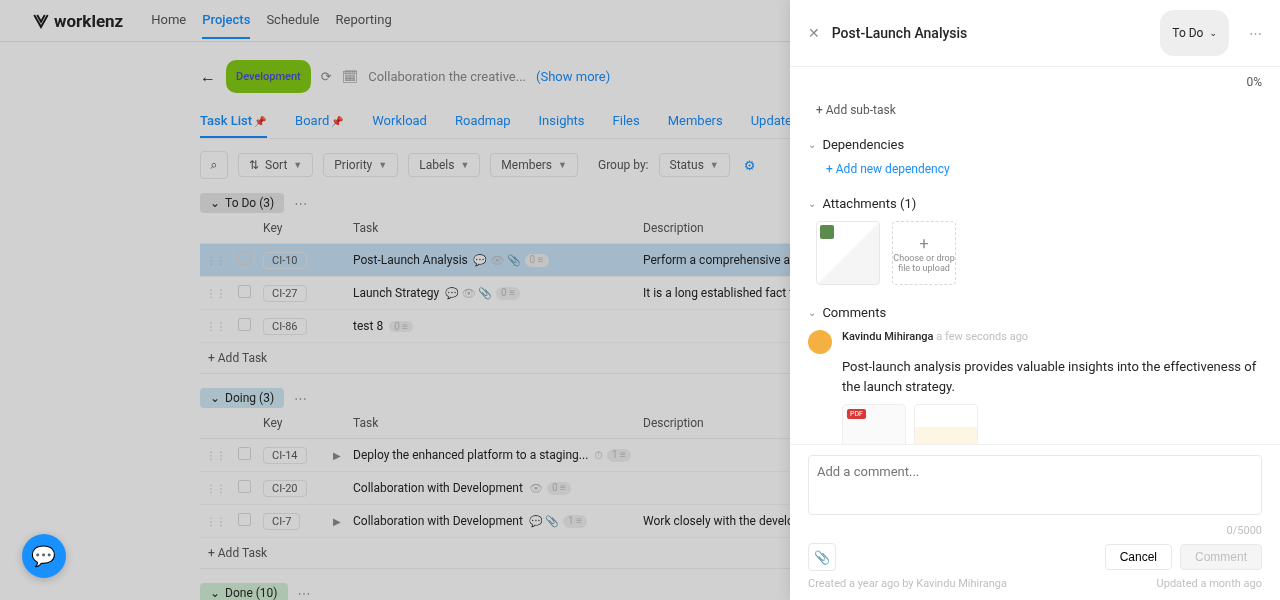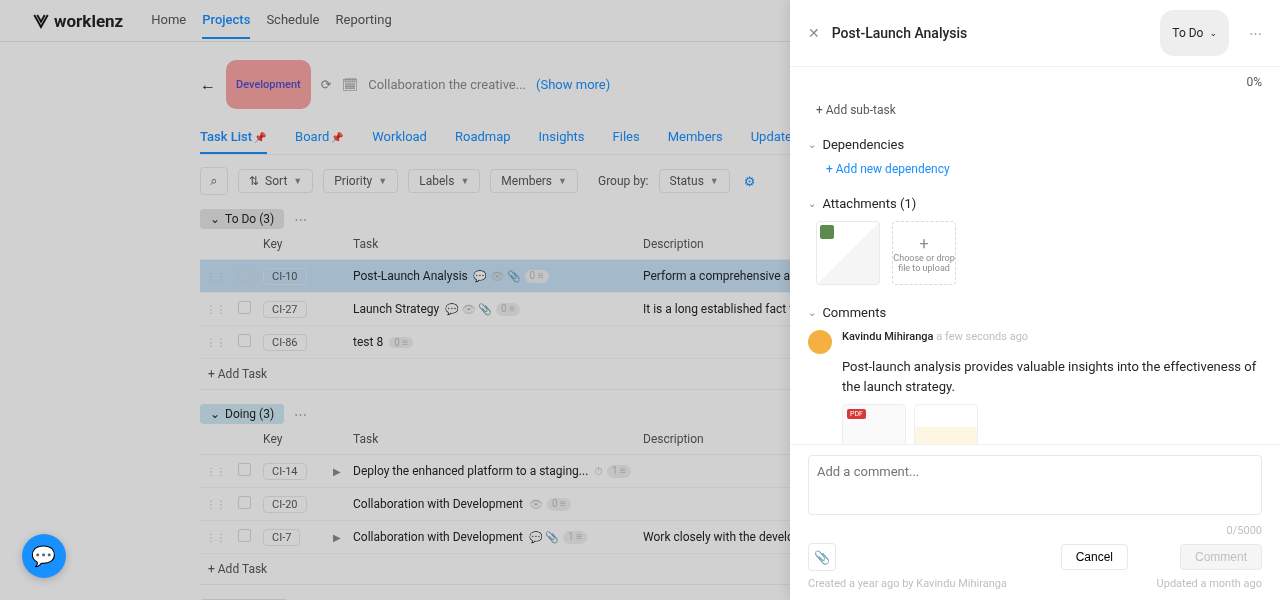--- a/index.html
+++ b/index.html
@@ -7,21 +7,21 @@
 .topbar { height: 42px; border-bottom: 1px solid #e8e8e8; display: flex; align-items: center; padding: 0 32px; gap: 28px; }
 .logo { font-weight: 700; font-size: 17px; display: flex; align-items: center; gap: 4px; }
 .logo svg { width: 18px; height: 18px; }
 .nav-item { font-size: 13px; color: #595959; cursor: pointer; padding: 10px 0; }
 .nav-item.active { color: #1890ff; border-bottom: 2px solid #1890ff; font-weight: 500; }
 
 .main { padding: 18px 200px 0 200px; position: relative; }
 .project-header { display: flex; align-items: center; gap: 10px; margin-bottom: 12px; }
 .back-arrow { font-size: 16px; cursor: pointer; }
 .project-title { font-size: 19px; font-weight: 600; }
-.phase-badge { background: #fca5a5; color: #4e4ed1; padding: 18px 10px; border-radius: 10px; font-size: 11px; font-weight: 500; }
+.phase-badge { background: #84cc16; color: #4e4ed1; padding: 10px 10px; border-radius: 10px; font-size: 11px; font-weight: 500; }
 .icon-sm { color: #8c8c8c; font-size: 13px; }
 .subtitle { color: #8c8c8c; font-size: 13px; }
 .show-more { color: #1890ff; cursor: pointer; }
 .header-right { margin-left: auto; display: flex; gap: 10px; }
 .round-btn { width: 28px; height: 28px; border: 1px solid #d9d9d9; border-radius: 4px; display: flex; align-items: center; justify-content: center; cursor: pointer; color: #595959; }
 
 .tabs { display: flex; gap: 28px; border-bottom: 1px solid #f0f0f0; margin-bottom: 12px; }
 .tab { padding: 8px 0; font-size: 13px; color: #1890ff; cursor: pointer; position: relative; }
 .tab.active { color: #1890ff; border-bottom: 2px solid #1890ff; font-weight: 500; }
 .tab .pin { font-size: 10px; }
@@ -87,21 +87,21 @@
 .c-thumb.img { background: linear-gradient(#fff 40%, #fdf6e3 40%); }
 .comment-actions { display: flex; gap: 14px; font-size: 11px; color: #8c8c8c; padding-left: 0; align-items:center; }
 .like { color: #1890ff; cursor: pointer; display:flex; gap:3px; }
 .delete { cursor: pointer; }
 
 .panel-foot { border-top: 1px solid #f0f0f0; padding: 10px 18px; }
 .comment-box { border: 1px solid #e8e8e8; border-radius: 4px; padding: 8px; min-height: 60px; color: #bfbfbf; font-size: 13px; margin-bottom: 6px; position:relative; resize:none; width:100%; font-family:inherit;}
 .char-count { text-align: right; font-size: 11px; color: #bfbfbf; margin-bottom: 6px; }
 .foot-row { display: flex; align-items: center; gap: 8px; }
 .attach-btn { width: 28px; height: 28px; border: 1px solid #e8e8e8; border-radius: 4px; display:flex; align-items:center; justify-content:center; cursor:pointer; color:#595959;}
-.btn { border: 1px solid #e8e8e8; border-radius: 4px; padding: 5px 14px; font-size: 12px; cursor: pointer; background:#fff;margin-left:44px; }
+.btn { border: 1px solid #e8e8e8; border-radius: 4px; padding: 5px 14px; font-size: 12px; cursor: pointer; background:#fff; }
 .btn.primary { background: #f5f5f5; color: #bfbfbf; border-color: #e8e8e8; }
 .foot-spacer { flex:1; }
 .foot-meta { display:flex; justify-content:space-between; font-size:11px; color:#bfbfbf; margin-top:6px;}
 
 .chat-bubble { position: fixed; left: 22px; bottom: 22px; width: 44px; height: 44px; border-radius: 50%; background: #1890ff; display:flex; align-items:center; justify-content:center; color:#fff; font-size:20px; cursor:pointer; box-shadow:0 2px 8px rgba(0,0,0,0.2);}
 </style>
 </head>
 <body>
 
 <div class="topbar">

